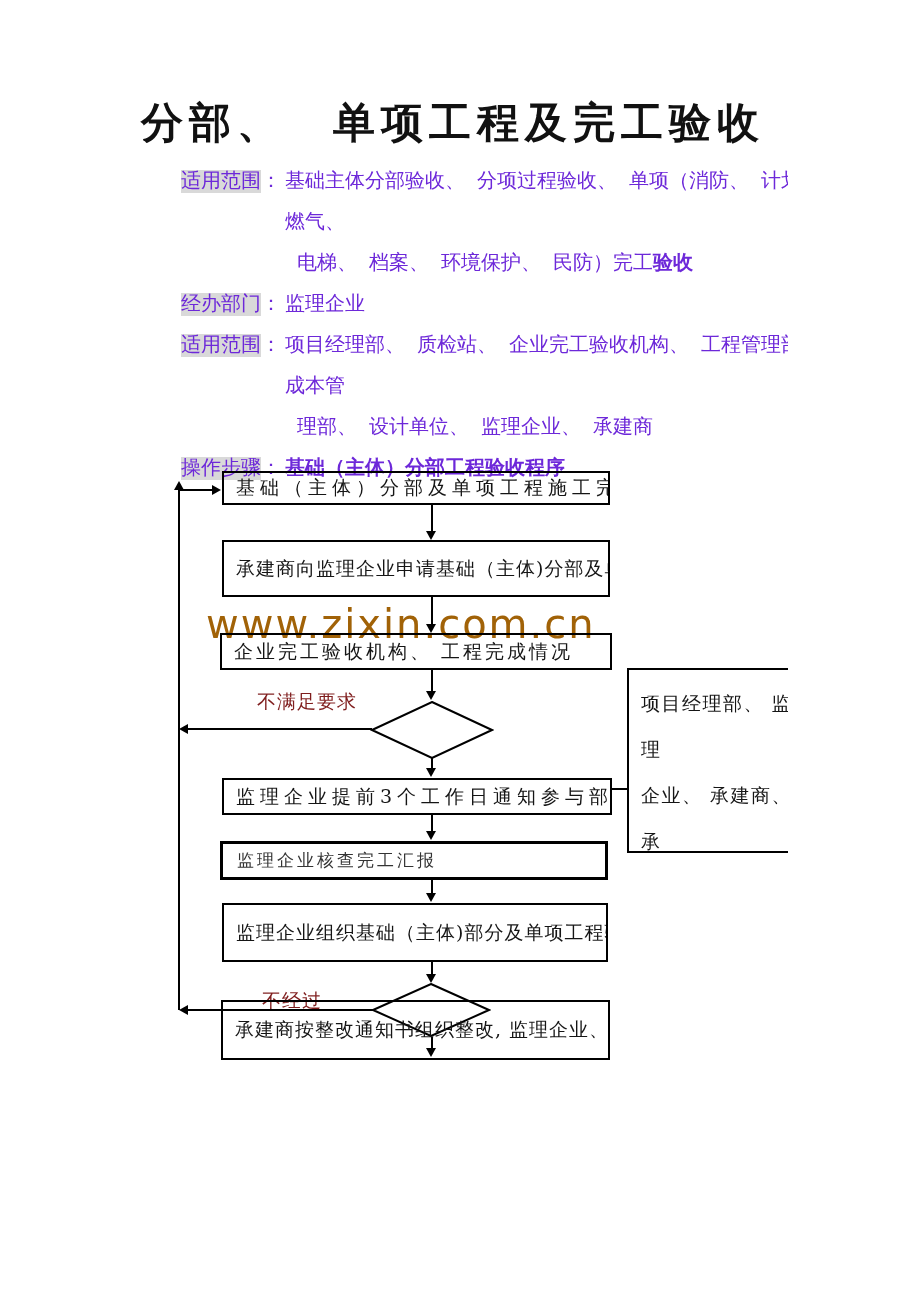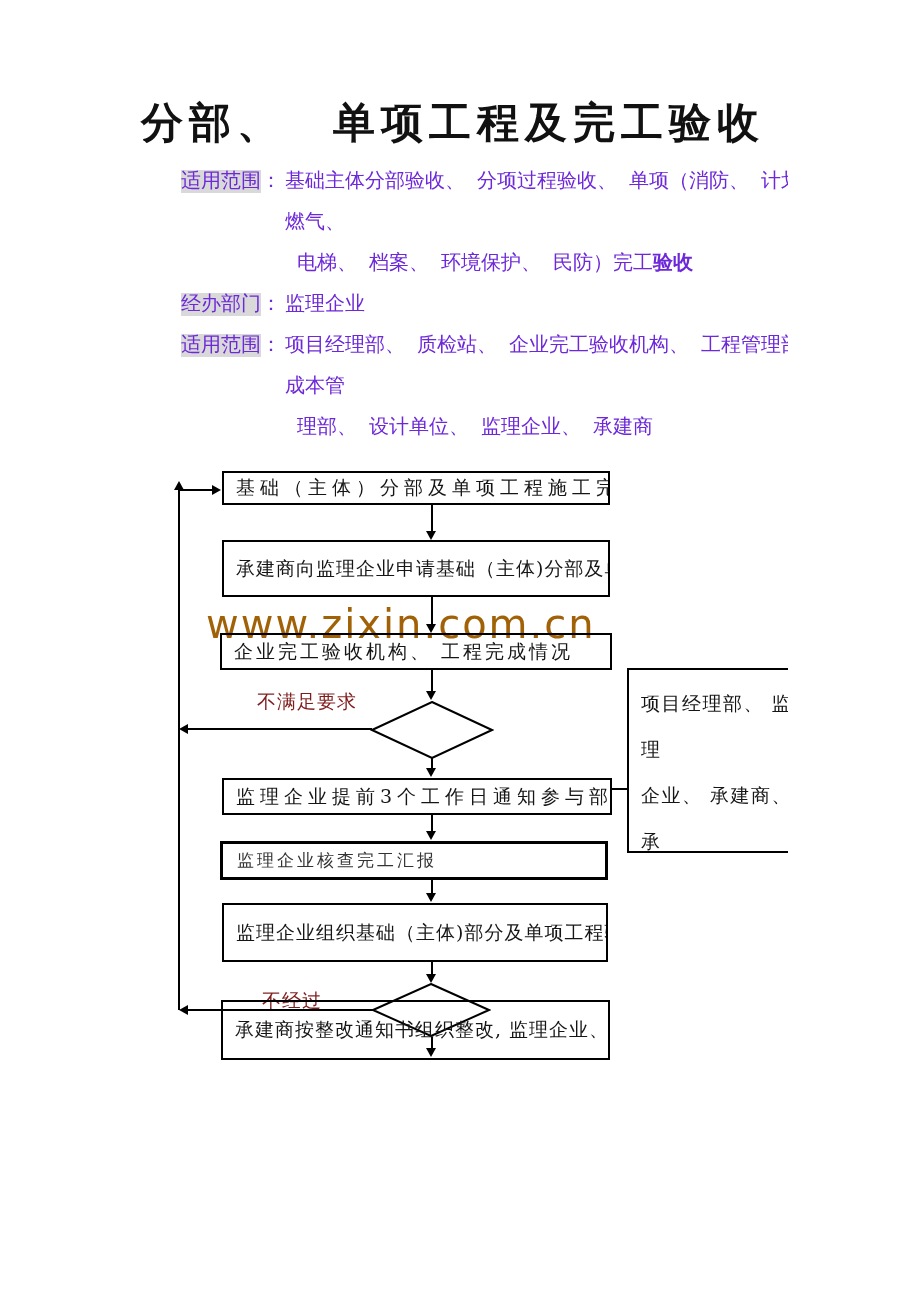--- a/index.html
+++ b/index.html
@@ -58,20 +58,24 @@
     </div>
     <div class="irow">
       <div class="lblcol"><span class="hl">经办部门</span><span>：</span></div>
       <div class="itxt"><span>监理企业</span><b></b></div>
     </div>
     <div class="irow">
       <div class="lblcol"><span class="hl">适用范围</span><span>：</span></div>
       <div class="itxt"><span>项目经理部、 质检站、 企业完工验收机构、 工程管理部、 成本管
  理部、 设计单位、 监理企业、 承建商</span><b></b></div>
     </div>
+    <div class="irow">
+      <div class="lblcol"><span class="hl">操作步骤</span><span>：</span></div>
+      <div class="itxt"><span></span><b>基础（主体）分部工程验收程序</b></div>
+    </div>
   </div>
 
   <div class="watermark">www.zixin.com.cn</div>
 
   <div class="vline" style="left:178px;top:486px;height:524px;"></div>
   <div class="arr arr-up" style="left:174px;top:481px;"></div>
   <div class="hline" style="left:179px;top:489px;width:33px;"></div>
   <div class="arr arr-right" style="left:212px;top:485px;"></div>
 
   <div class="fbox" style="left:222px;top:471px;width:388px;height:34px;letter-spacing:5px;">基础（主体）分部及单项工程施工完成</div>

